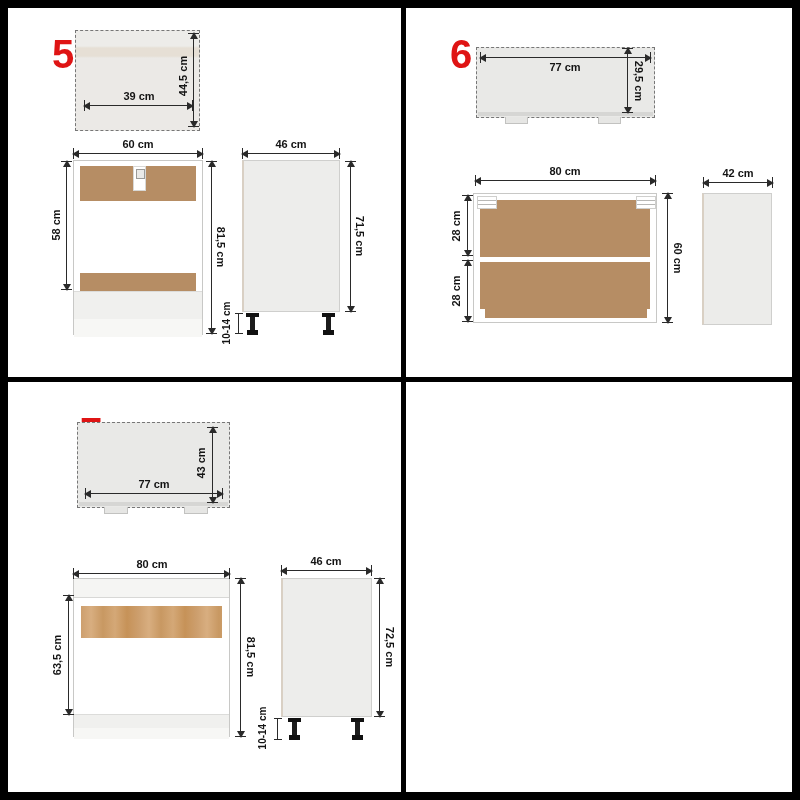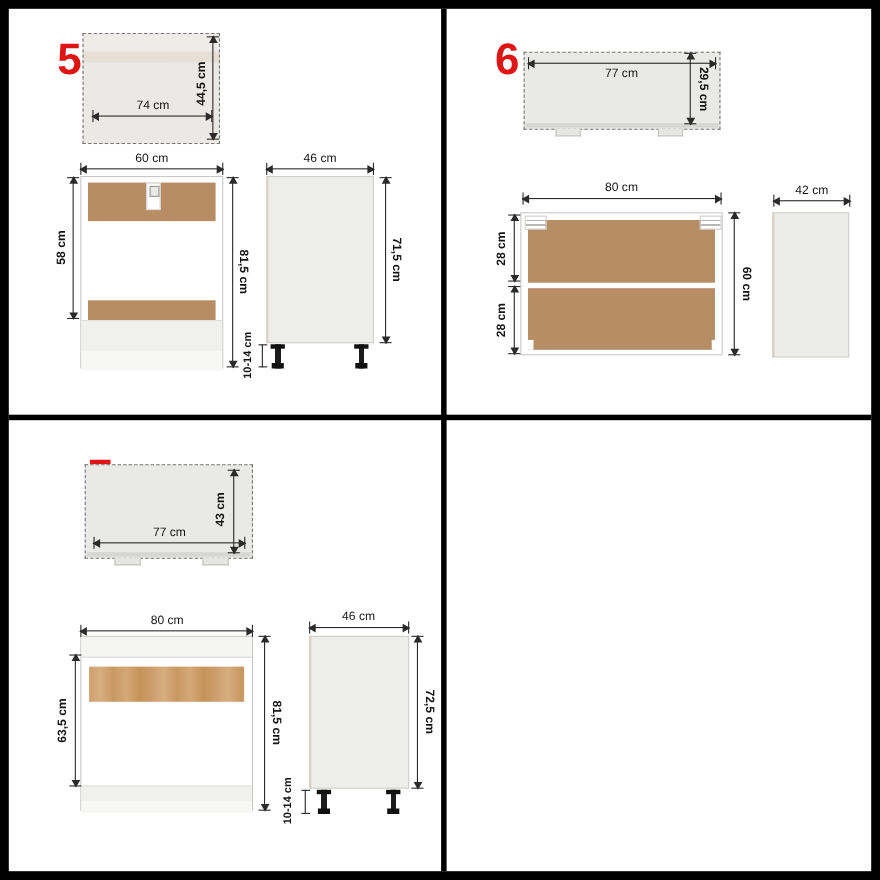--- a/index.html
+++ b/index.html
@@ -15,21 +15,21 @@
   .dim-h .tk.l{left:0}.dim-h .tk.r{right:0}
   .dim-v{position:absolute;width:0;border-left:1px solid #2a2a2a;}
   .dim-v::before{content:"";position:absolute;top:-1px;left:-4px;border:4px solid transparent;border-top:0;border-bottom:7px solid #2a2a2a;}
   .dim-v::after{content:"";position:absolute;bottom:-1px;left:-4px;border:4px solid transparent;border-bottom:0;border-top:7px solid #2a2a2a;}
   .dim-v .tk{position:absolute;height:1px;width:11px;left:-6px;background:#2a2a2a;}
   .dim-v .tk.t{top:0}.dim-v .tk.b{bottom:0}
   .range-v{position:absolute;width:0;border-left:1px solid #2a2a2a;}
   .range-v::before{content:"";position:absolute;top:0;left:-4px;width:8px;height:1px;background:#2a2a2a;}
   .range-v::after{content:"";position:absolute;bottom:0;left:-4px;width:8px;height:1px;background:#2a2a2a;}
   
-  .hlabel{position:absolute;transform:translateX(-50%);font-weight:normal;font-size:11px;color:#141414;white-space:nowrap;}
+  .hlabel{position:absolute;transform:translateX(-50%);font-weight:bold;font-size:11px;color:#141414;white-space:nowrap;}
   .vlabel{position:absolute;transform:translate(-50%,-50%) rotate(-90deg);font-weight:bold;font-size:11px;color:#141414;white-space:nowrap;}
   .vlabel.cw{transform:translate(-50%,-50%) rotate(90deg);}
   .vlabel.small,.hlabel.small{font-size:10px;}
   
   .dashed-box{position:absolute;border:1px dashed #777;box-sizing:border-box;}
   .solid-box{position:absolute;border:1px solid #c8c8c6;box-sizing:border-box;background:#fff;}
   .gray-box{position:absolute;border:1px solid #cfcfcd;box-sizing:border-box;background:#ededeb;}
   .wood{position:absolute;background:#b68d64;}
   .wood-grain{position:absolute;background:repeating-linear-gradient(90deg,#cd9f6e 0px,#d8ae80 10px,#c89862 22px,#d4a877 34px,#c69258 46px,#cd9f6e 58px);}
   .shadow-strip{position:absolute;left:1px;right:1px;bottom:1px;height:4px;background:#d6d6d4;}
@@ -48,21 +48,21 @@
 
 <div class="canvas">
 
   <div class="panel-number" style="left:52px;top:34px;">5</div>
 
   <div class="dashed-box" style="left:75px;top:30px;width:125px;height:101px;background:linear-gradient(180deg,#edece9 0px,#edece9 15px,#e6dfd5 17px,#e6dfd5 25px,#ebe9e6 27px,#ebe9e6 100%);"></div>
   <div class="dim-h" style="left:84px;top:105px;width:109px;">
       <i class="tk l"></i>
       <i class="tk r"></i>
     </div>
-  <span class="hlabel" style="left:139px;top:90px;">74 cm</span>
+  <span class="hlabel" style="left:139px;top:90px;">39 cm</span>
   <div class="dim-v" style="left:193px;top:33px;height:94px;">
       <i class="tk t"></i>
       <i class="tk b"></i>
     </div>
   <span class="vlabel" style="left:183px;top:76px;">44,5 cm</span>
 
   <div class="solid-box" style="left:73px;top:160px;width:130px;height:175px;">
     <div class="wood" style="left:6px;top:5px;right:6px;height:35px;"></div>
     <div class="slot" style="left:59px;top:5px;width:13px;height:25px;">
         <span class="handle"></span>

